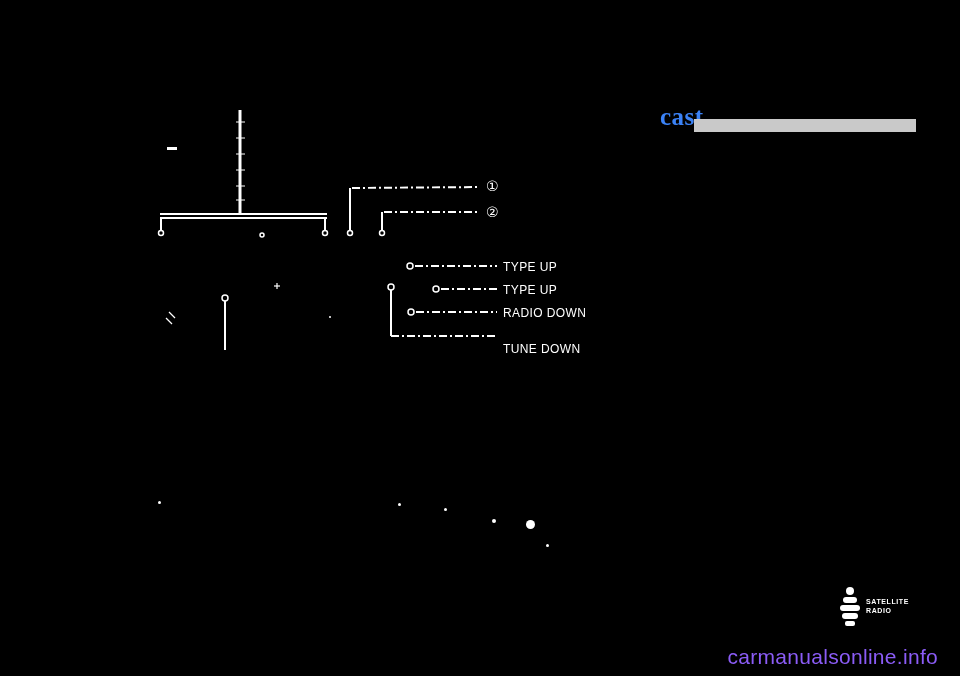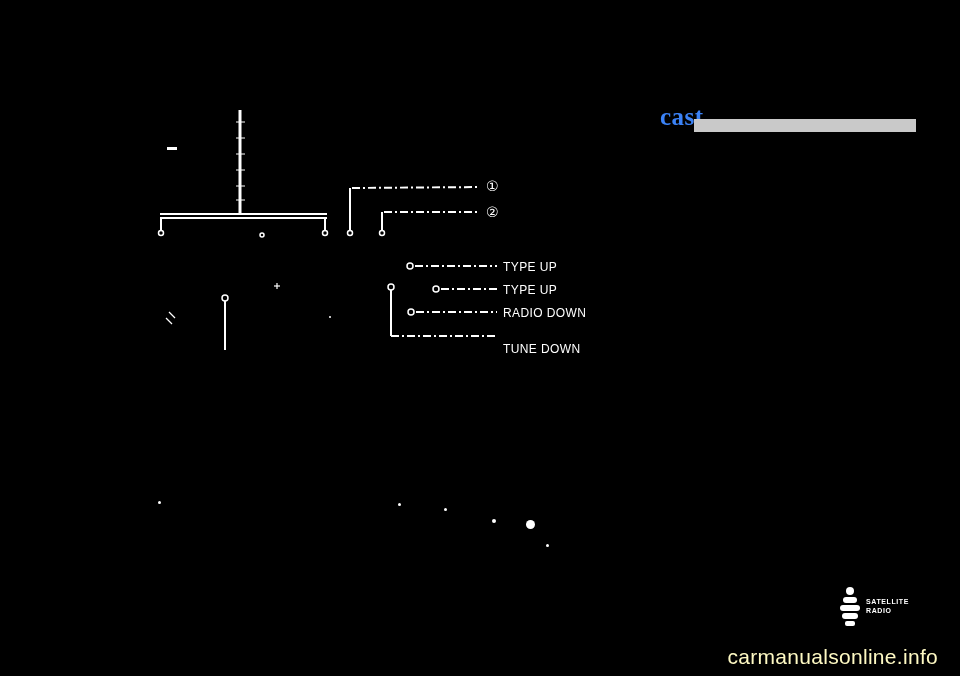--- a/index.html
+++ b/index.html
@@ -60,21 +60,21 @@
     color:#fff;
     font-size:7px;
     font-weight:bold;
     letter-spacing:0.6px;
     line-height:9px;
     white-space:nowrap;
   }
   .watermark{
     position:absolute;
     right:22px;top:645px;
-    color:#fef9c3;
+    color:#8b5cf6;
     font-size:21px;
     letter-spacing:0.3px;
     white-space:nowrap;
   }
 </style>
 </head>
 <body>
 
 <div id="screen">
 

